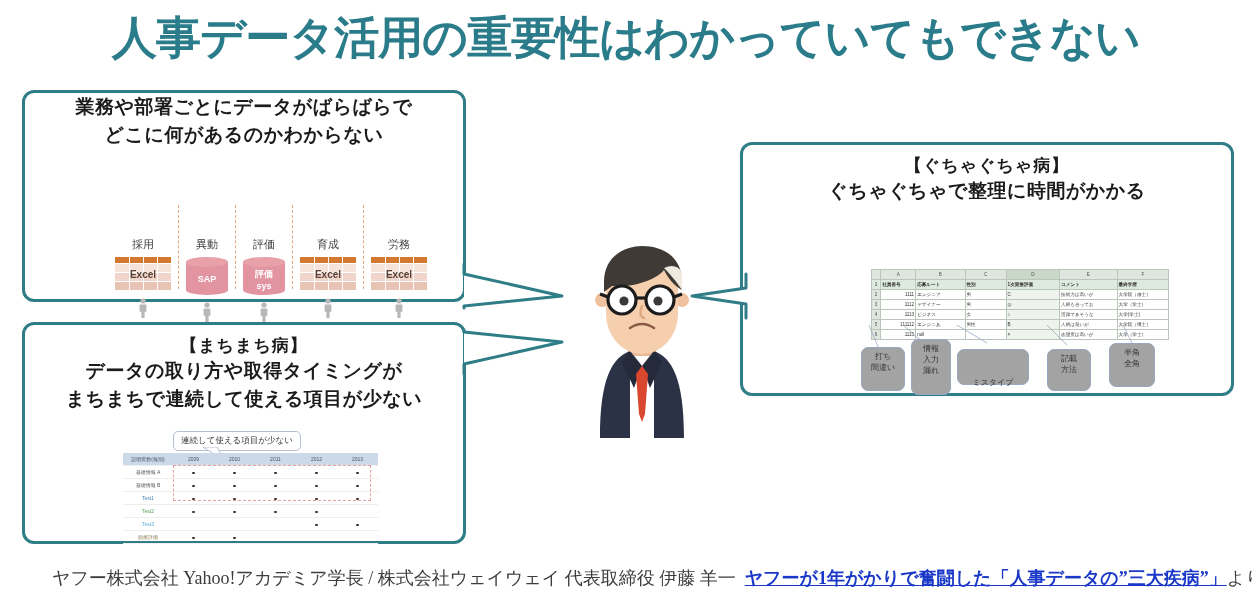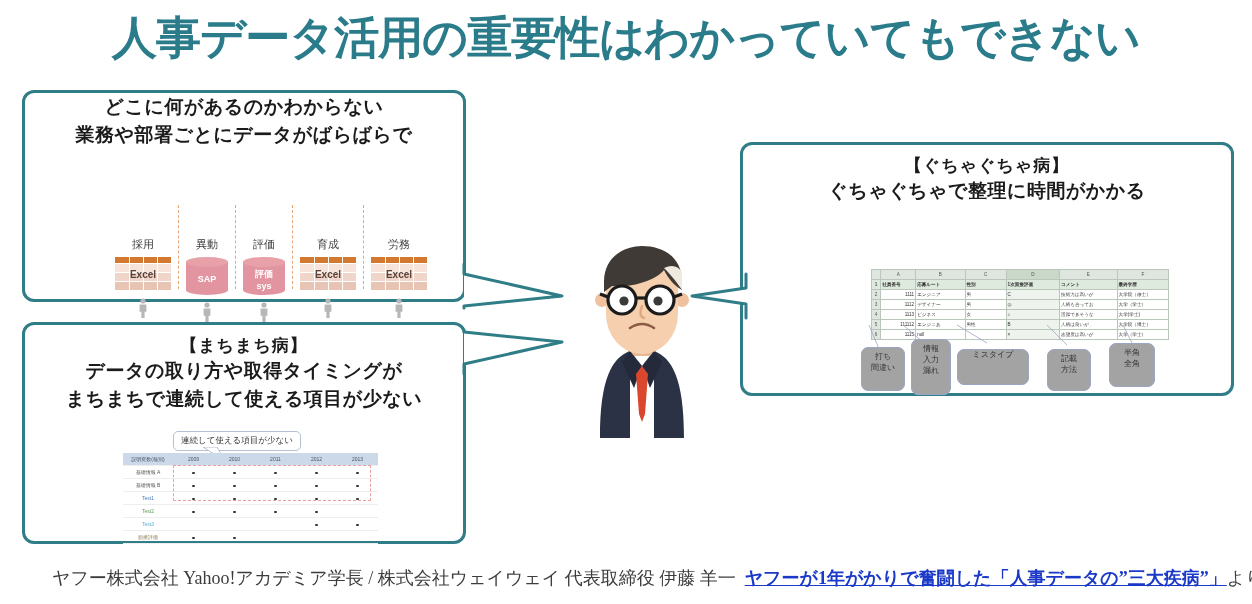--- a/index.html
+++ b/index.html
@@ -147,22 +147,22 @@
 </head>
 <body>
 
 <div id="stage">
 
   <div class="title">
     <span>人事データ活用の重要性はわかっていても</span><span class="emph">できない</span>
   </div>
 
   <div class="card" id="card1">
+    <div class="card-line">業務や部署ごとにデータがばらばらで</div>
     <div class="card-line">どこに何があるのかわからない</div>
-    <div class="card-line">業務や部署ごとにデータがばらばらで</div>
 
     <div class="sys-row">
 
       <div class="sys wide">
         <div class="sys-label">採用</div>
         <div class="sheet">
           <div class="hdr"></div>
             <div class="bodyrow r1"></div>
             <div class="bodyrow r2"></div>
             <div class="bodyrow r3"></div>
@@ -432,21 +432,21 @@
     <div class="callouts">
       <svg style="position:absolute;left:0;top:-12px;" width="330" height="30">
         <path d="M18,26 L8,2" stroke="#9aa6c4" stroke-width="0.8" fill="none"></path>
         <path d="M70,26 L42,2" stroke="#9aa6c4" stroke-width="0.8" fill="none"></path>
         <path d="M126,20 L96,2" stroke="#9aa6c4" stroke-width="0.8" fill="none"></path>
         <path d="M206,22 L186,2" stroke="#9aa6c4" stroke-width="0.8" fill="none"></path>
         <path d="M272,22 L262,2" stroke="#9aa6c4" stroke-width="0.8" fill="none"></path>
       </svg>
       <div class="callout" style="left:0px;top:12px;width:44px;height:44px;"><span>打ち</span><br><span>間違い</span></div>
       <div class="callout" style="left:50px;top:4px;width:40px;height:56px;"><span>情報</span><br><span>入力</span><br><span>漏れ</span></div>
-      <div class="callout" style="left:96px;top:14px;width:72px;height:36px;padding-top:0;"><span>ミスタイプ</span></div>
+      <div class="callout" style="left:96px;top:14px;width:72px;height:36px;padding-top:28px;"><span>ミスタイプ</span></div>
       <div class="callout" style="left:186px;top:14px;width:44px;height:42px;"><span>記載</span><br><span>方法</span></div>
       <div class="callout" style="left:248px;top:8px;width:46px;height:44px;"><span>半角</span><br><span>全角</span></div>
     </div>
   </div>
 
   <div class="tail" style="left:690px;top:272px;">
     <svg width="60" height="48" viewBox="0 0 60 48">
       <polyline points="56,2 56,16 2,24 56,32 56,46" fill="#ffffff" stroke="#2f7d86" stroke-width="3" stroke-linejoin="round" stroke-linecap="round"></polyline>
     </svg>
   </div>

